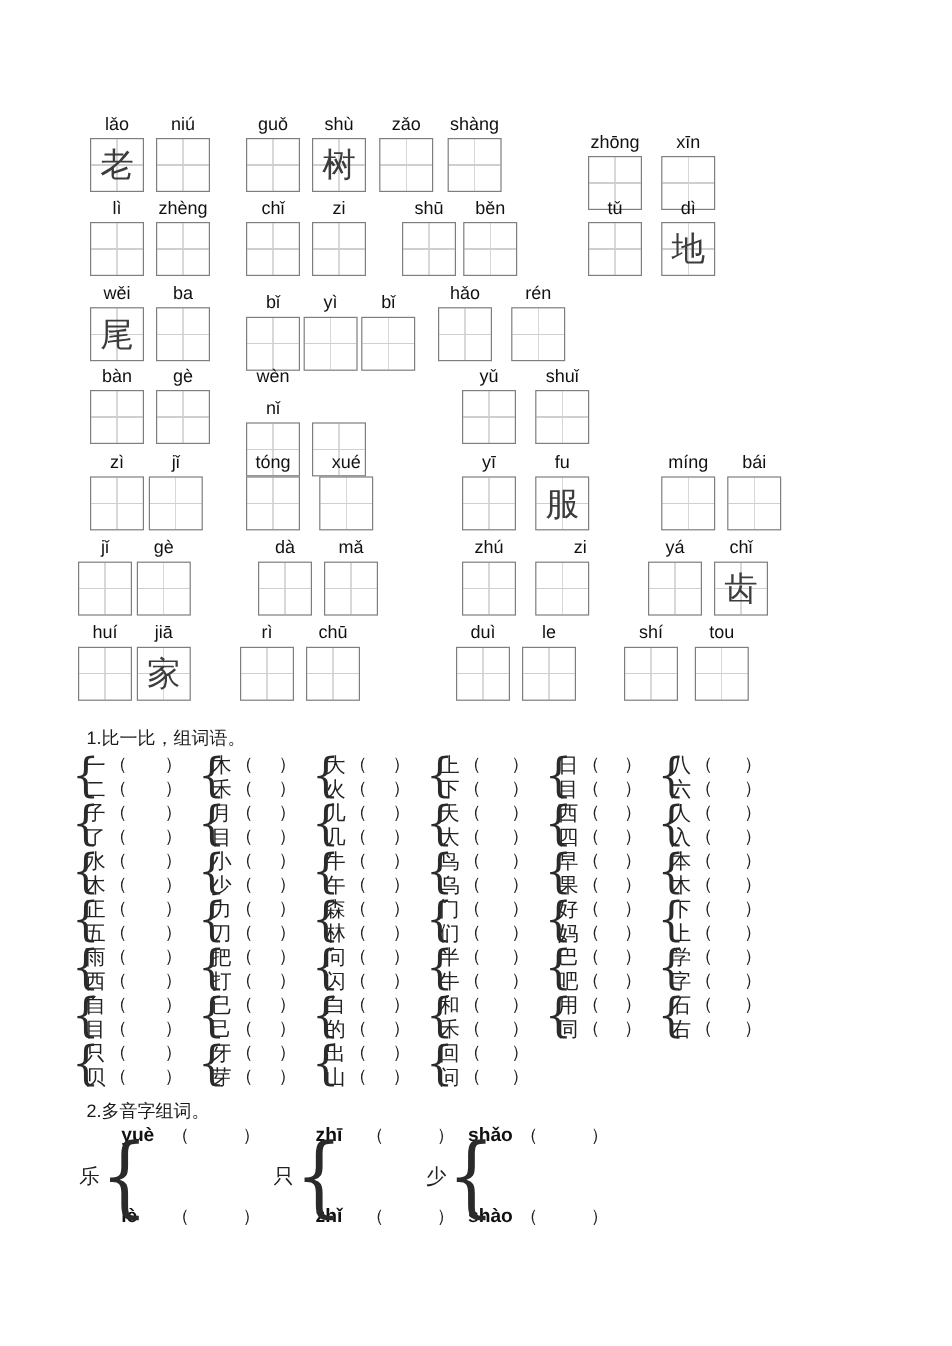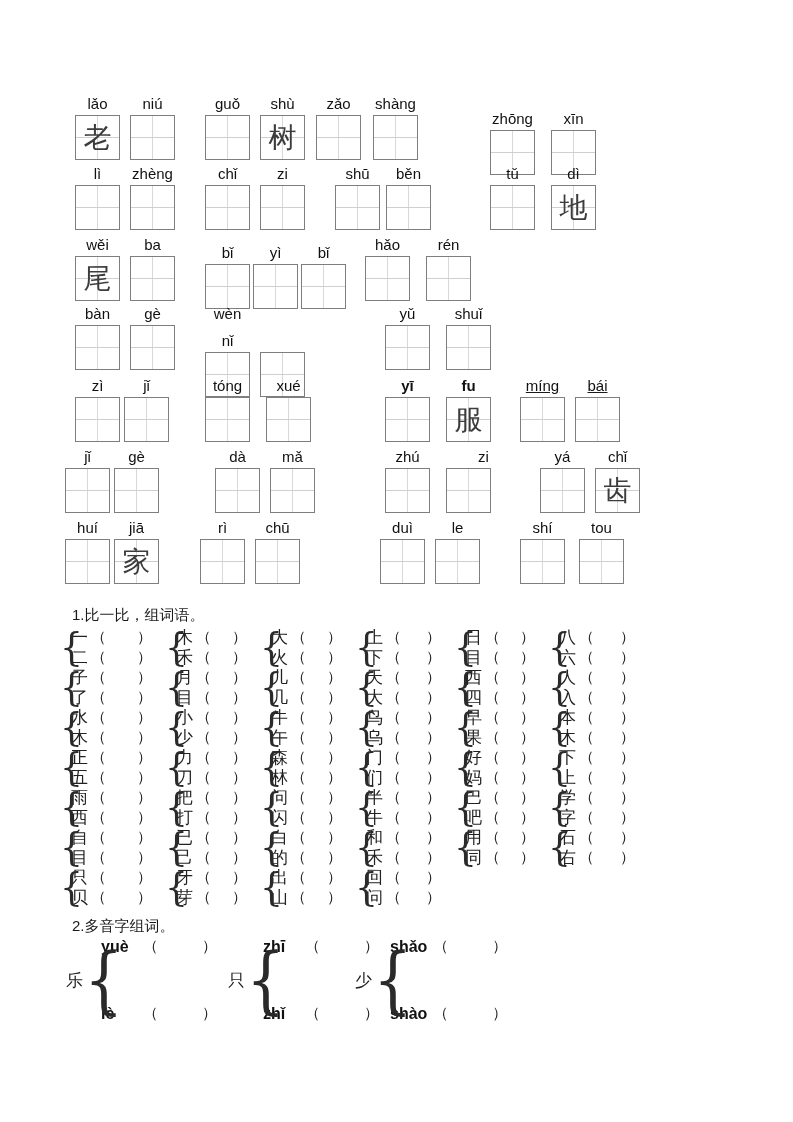--- a/index.html
+++ b/index.html
@@ -225,32 +225,32 @@
         <div class="pinyin-row" style="gap: 16px;">
           <span class="pinyin-syllable">tóng</span>
           <span class="pinyin-syllable">xué</span>
         </div>
         <div class="boxes-row" style="gap: 16px;">
           <div class="gridbox"></div>
           <div class="gridbox"></div>
         </div>
       </div>
       <div class="grid-group" style="left: 385px; top: 377px;">
-        <div class="pinyin-row" style="gap: 16px; font-weight: bold;">
+        <div class="pinyin-row" style="gap: 16px;">
           <span class="pinyin-syllable">yī</span>
           <span class="pinyin-syllable">fu</span>
         </div>
         <div class="boxes-row" style="gap: 16px;">
           <div class="gridbox"></div>
           <div class="gridbox">
             <span class="box-char">服</span>
           </div>
         </div>
       </div>
-      <div class="grid-group" style="left: 520px; top: 377px; text-decoration: underline;">
+      <div class="grid-group" style="left: 551px; top: 377px;">
         <div class="pinyin-row" style="gap: 10px;">
           <span class="pinyin-syllable">míng</span>
           <span class="pinyin-syllable">bái</span>
         </div>
         <div class="boxes-row" style="gap: 10px;">
           <div class="gridbox"></div>
           <div class="gridbox"></div>
         </div>
       </div>
       <div class="grid-group" style="left: 65px; top: 448px;">

